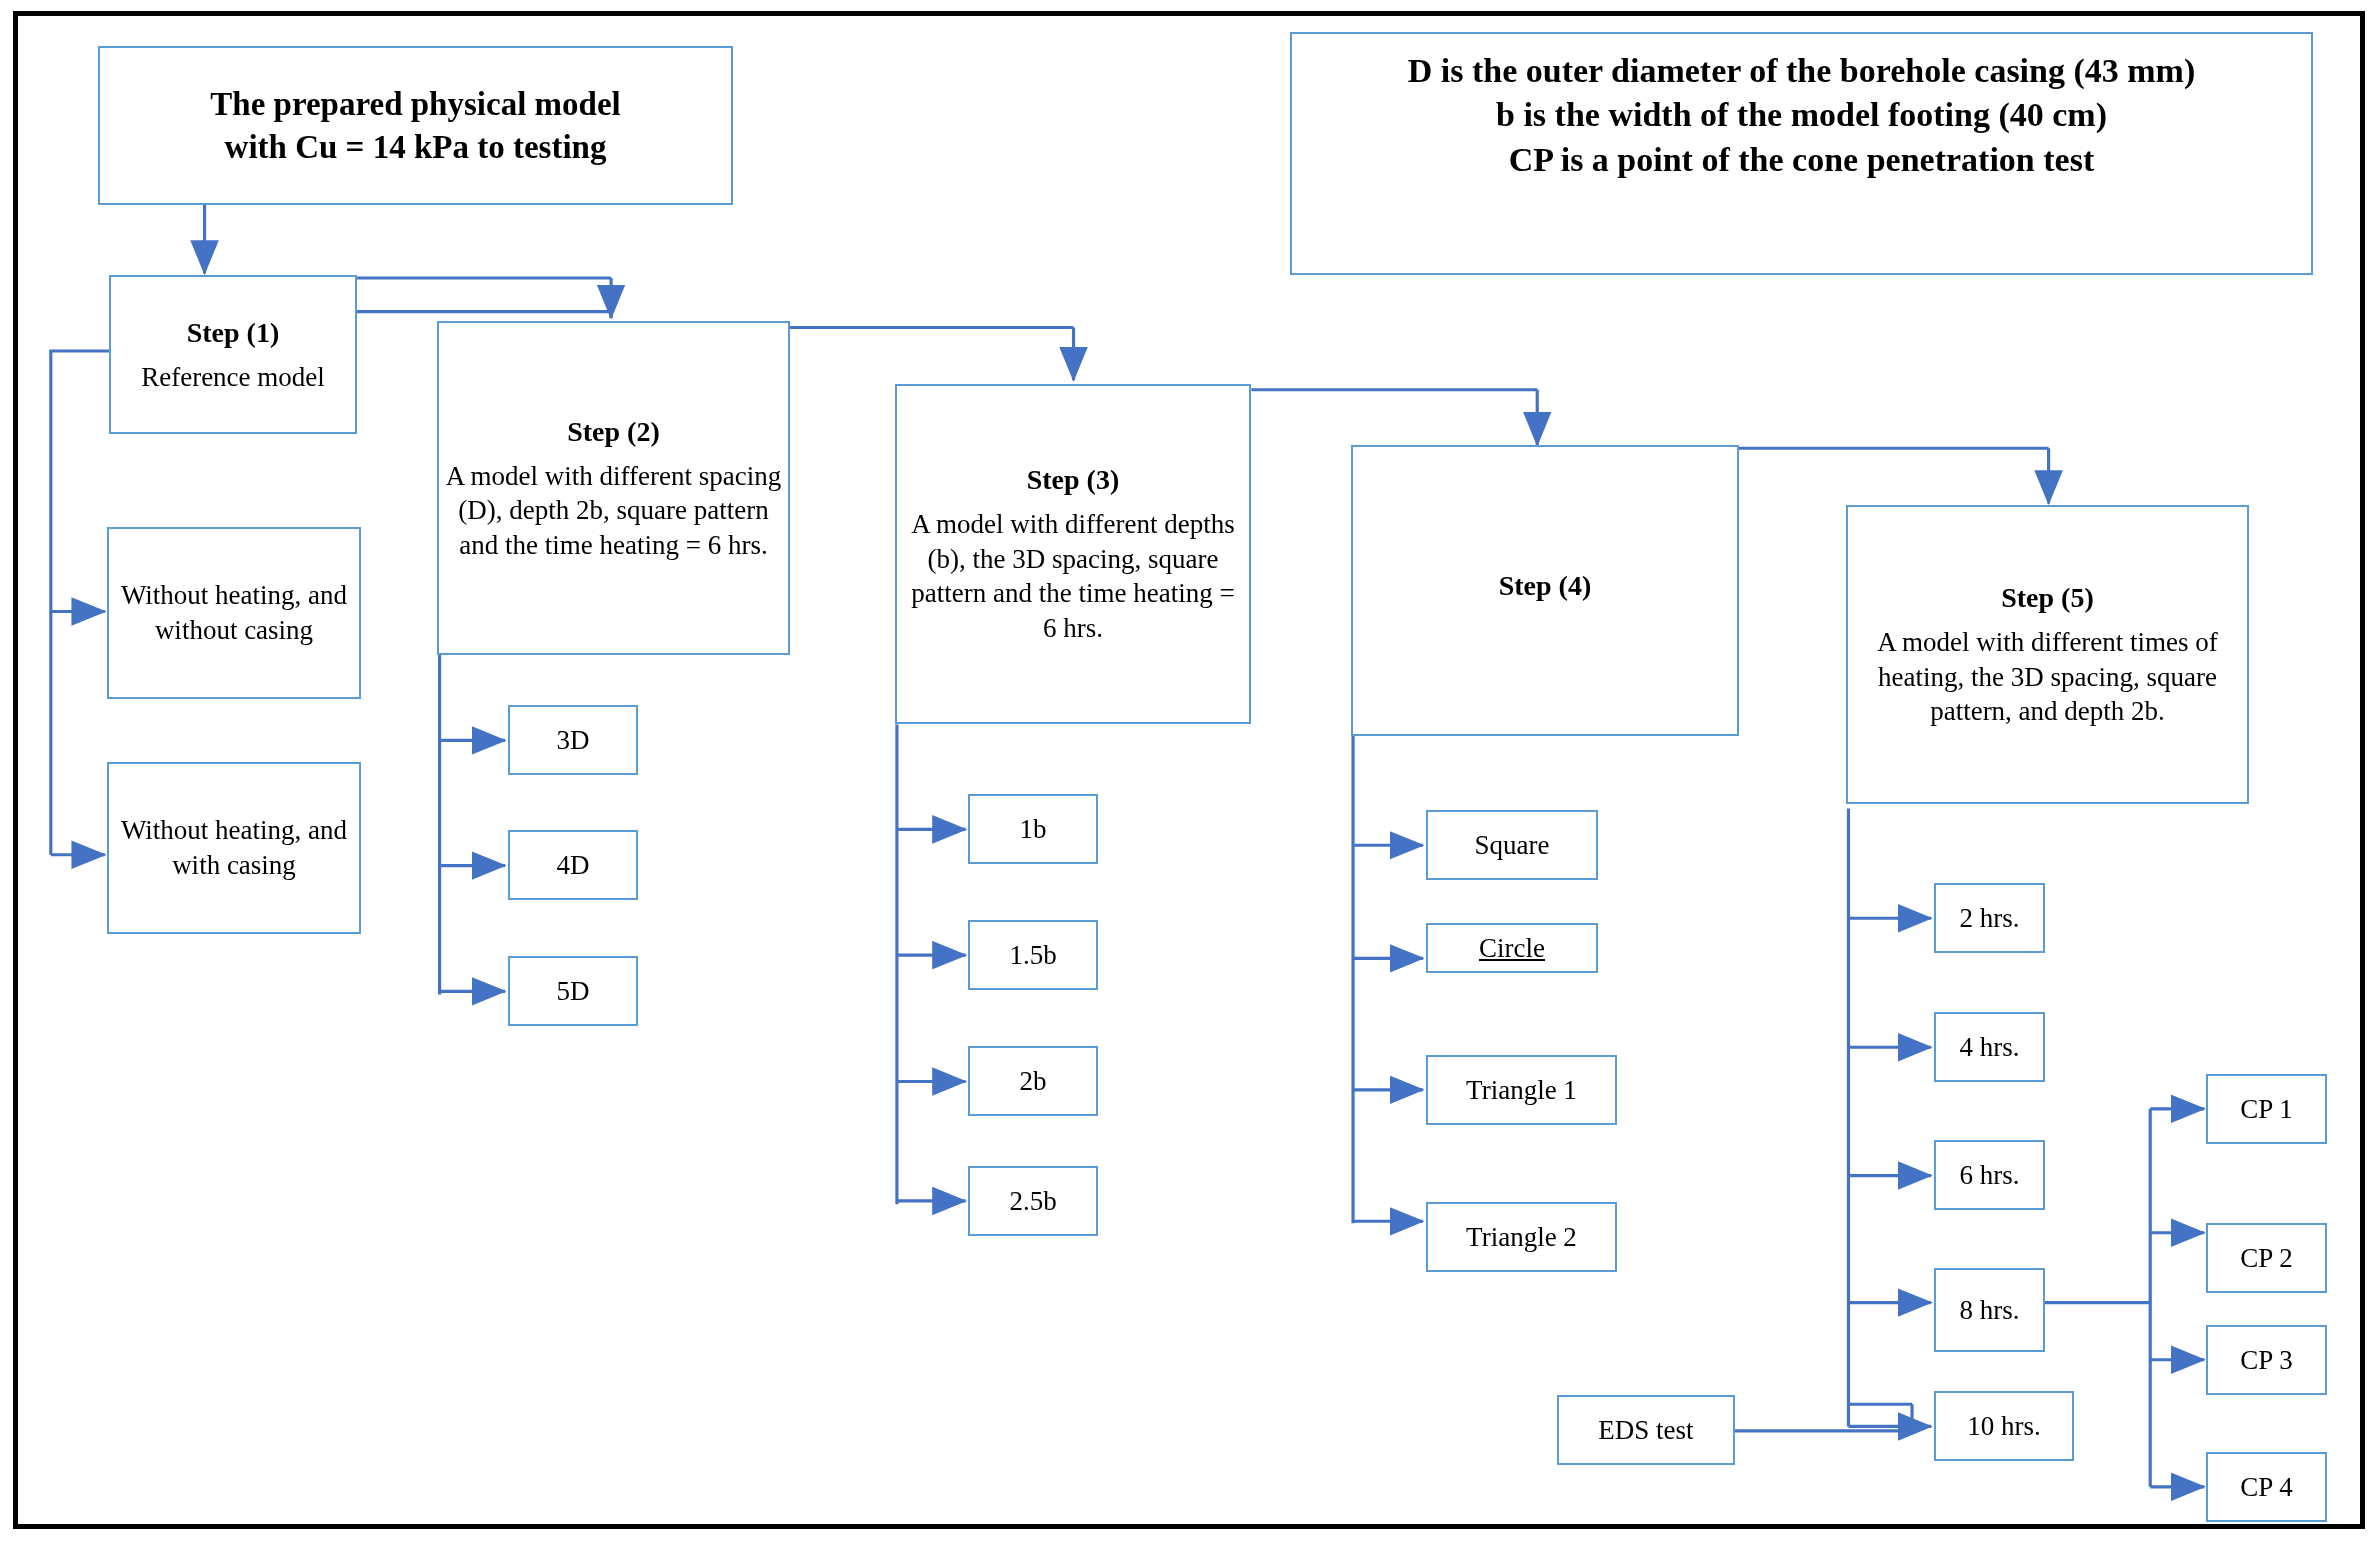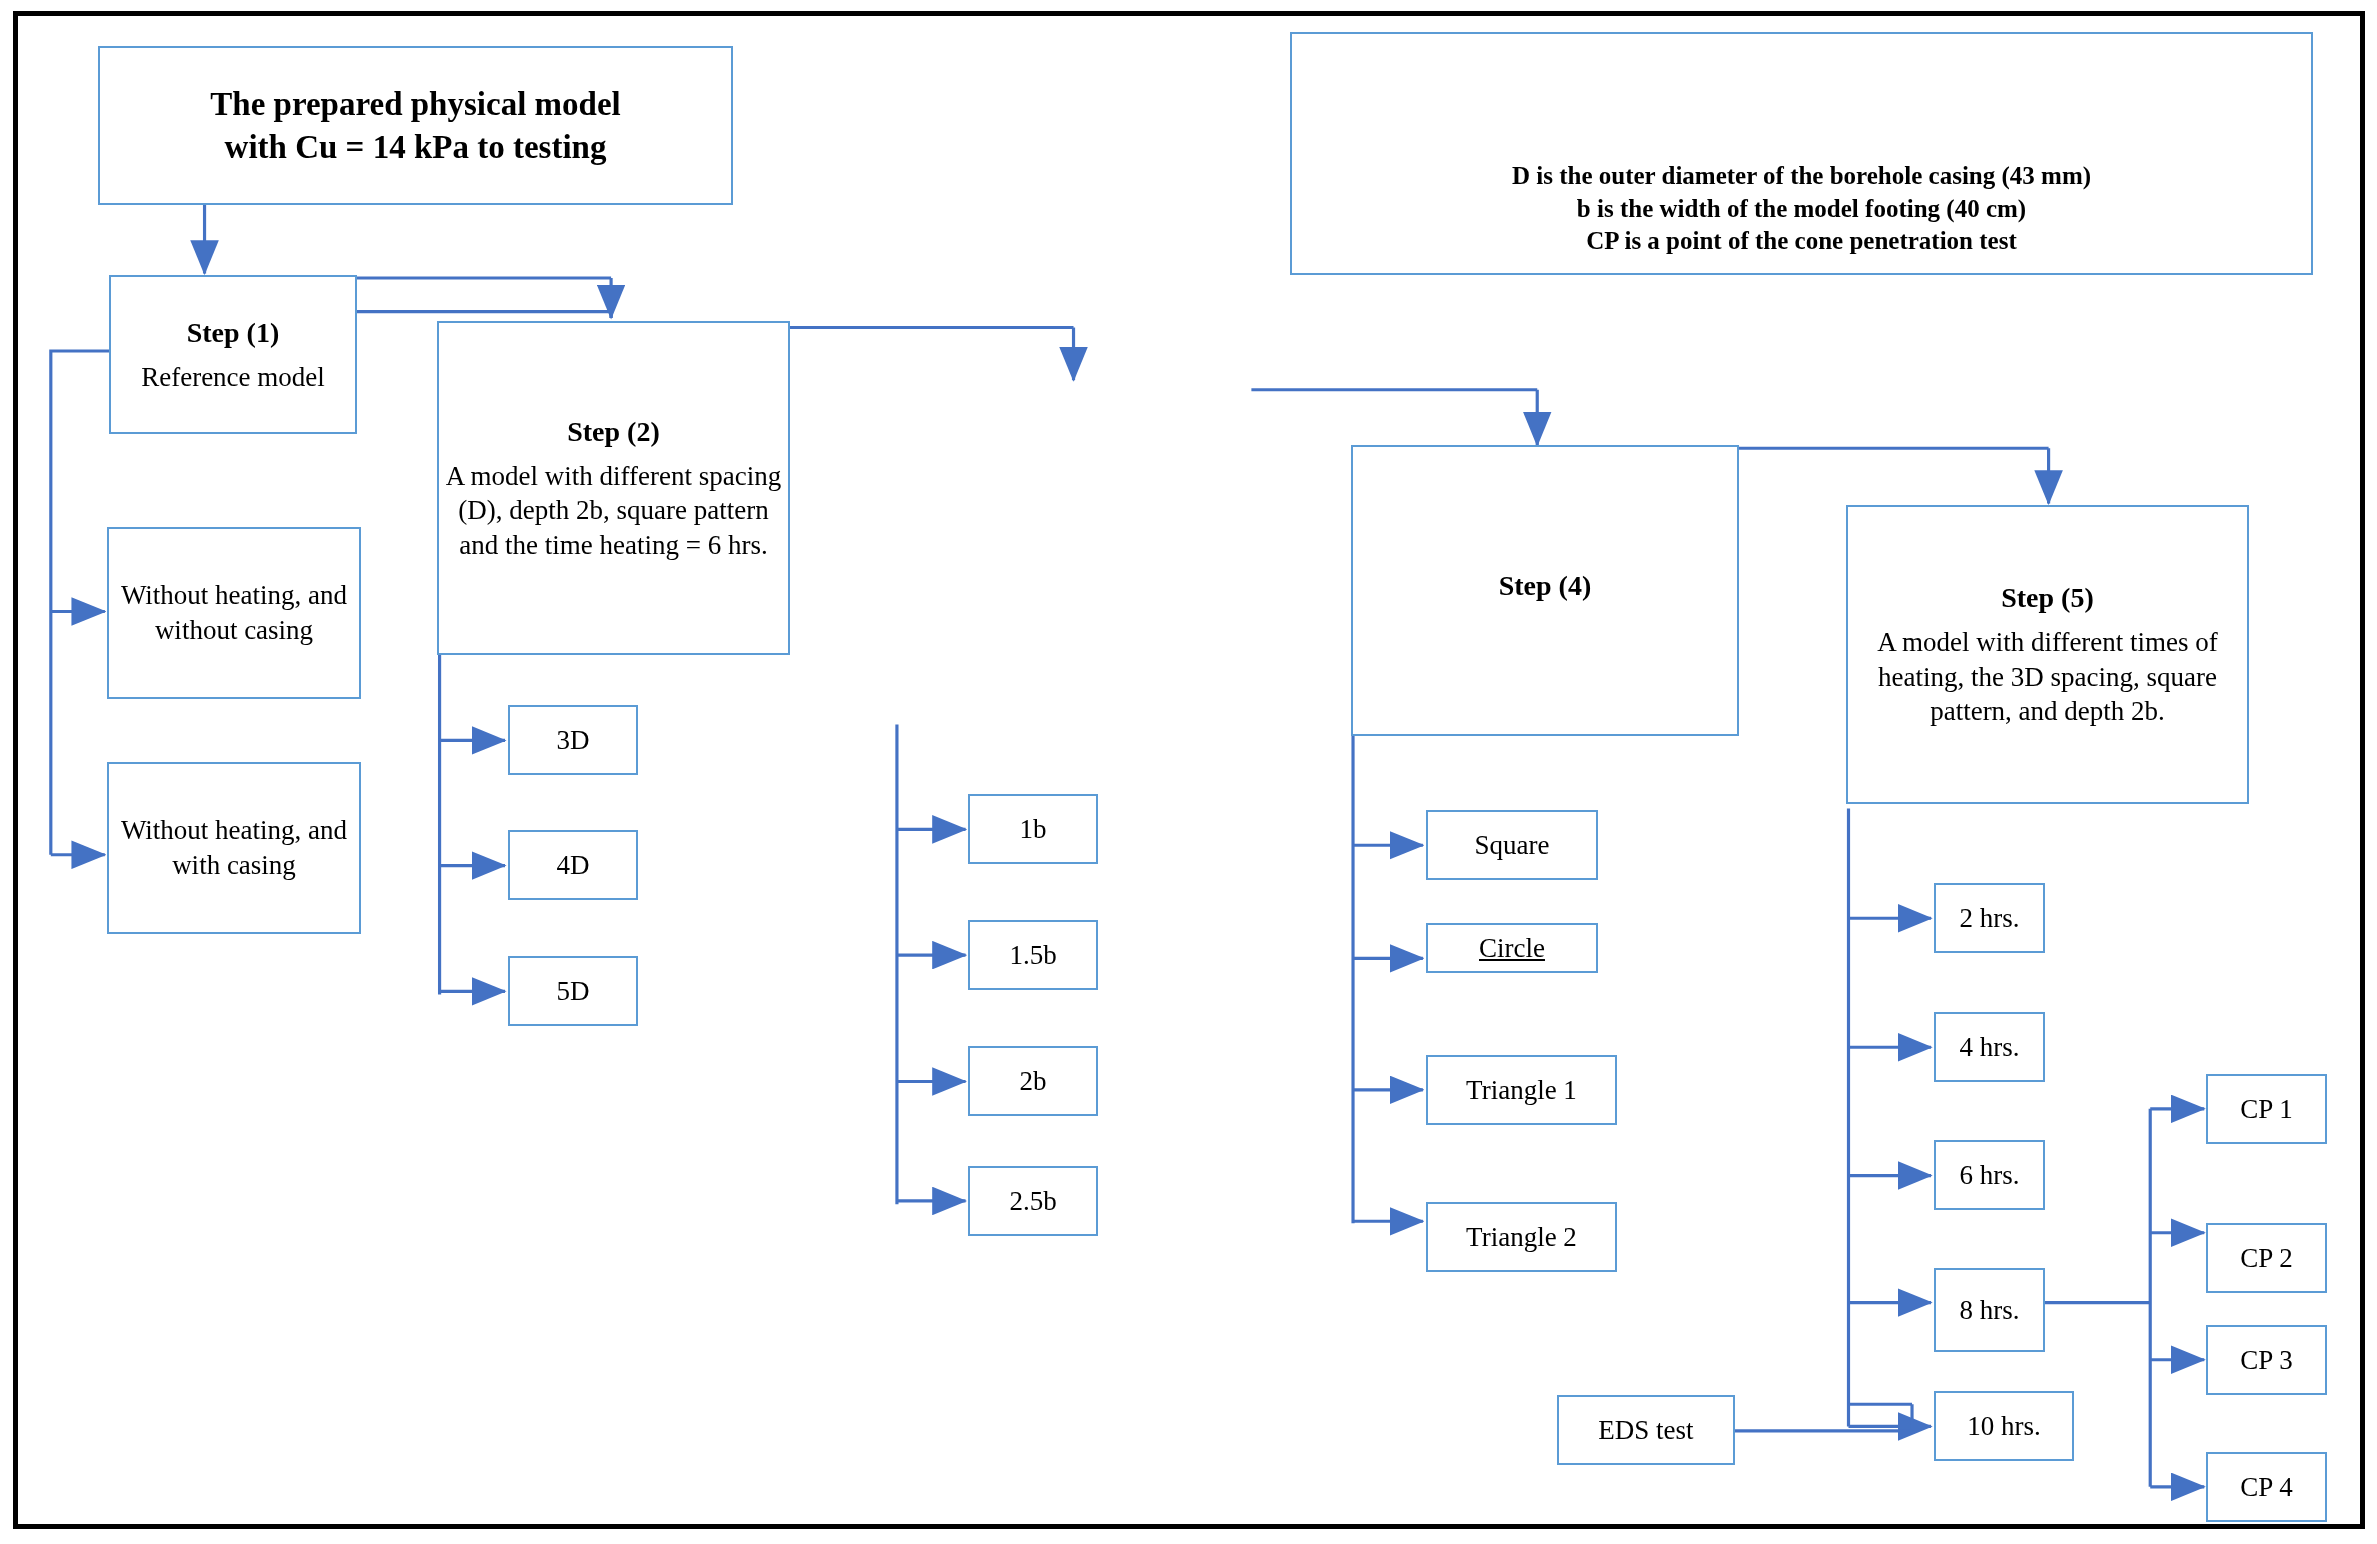--- a/index.html
+++ b/index.html
@@ -50,23 +50,23 @@
     font-weight:bold;
   }
   .box .bdy{
     font-weight:normal;
   }
   .step .ttl{ font-size:28px; margin-bottom:9px;}
   .step .bdy{ font-size:27px; }
   .leaf{ font-size:27px; }
   .legend{
     align-items:center;
-    justify-content:flex-end;
+    justify-content:flex-start;
     font-weight:bold;
-    font-size:25px;
+    font-size:34px;
     line-height:1.3;
   }
   .legend .ln{ width:100%; text-align:center; }
   .hdrbox{ font-size:33px; font-weight:bold; line-height:1.3; }
 </style>
 </head>
 <body>
 
 <div id="page">
   <div id="frame"></div>
@@ -166,20 +166,24 @@
     <div class="box leaf" style="left:508px; top:705px; width:130px; height:70px;">
       <span>3D</span>
     </div>
     <div class="box leaf" style="left:508px; top:830px; width:130px; height:70px;">
       <span>4D</span>
     </div>
     <div class="box leaf" style="left:508px; top:956px; width:130px; height:70px;">
       <span>5D</span>
     </div>
 
+    <div class="box step" style="left:895px; top:384px; width:356px; height:340px;">
+      <div class="ttl">Step (3)</div>
+      <div class="bdy">A model with different depths (b), the 3D spacing, square pattern and the time heating = 6 hrs.</div>
+    </div>
     <div class="box leaf" style="left:968px; top:794px; width:130px; height:70px;">
       <span>1b</span>
     </div>
     <div class="box leaf" style="left:968px; top:920px; width:130px; height:70px;">
       <span>1.5b</span>
     </div>
     <div class="box leaf" style="left:968px; top:1046px; width:130px; height:70px;">
       <span>2b</span>
     </div>
     <div class="box leaf" style="left:968px; top:1166px; width:130px; height:70px;">

